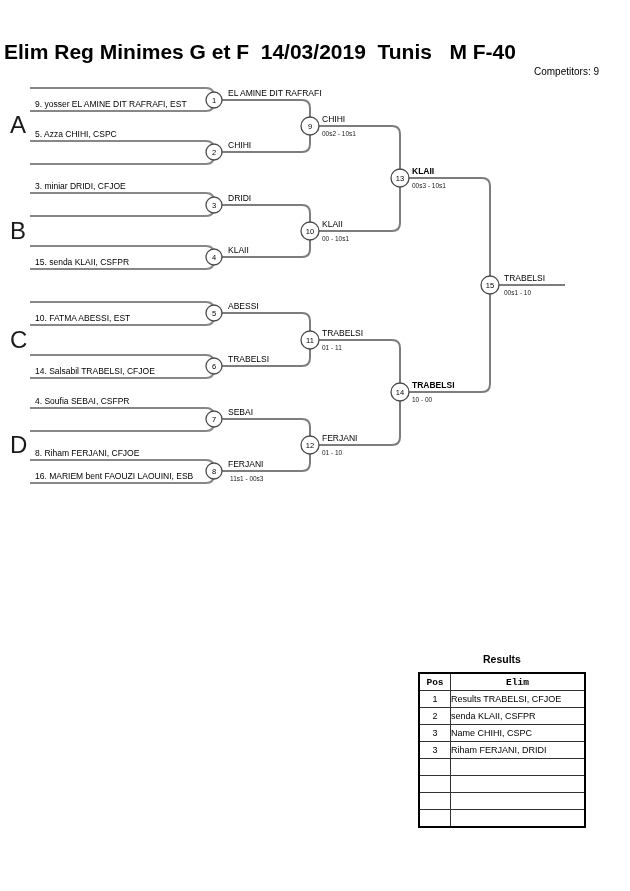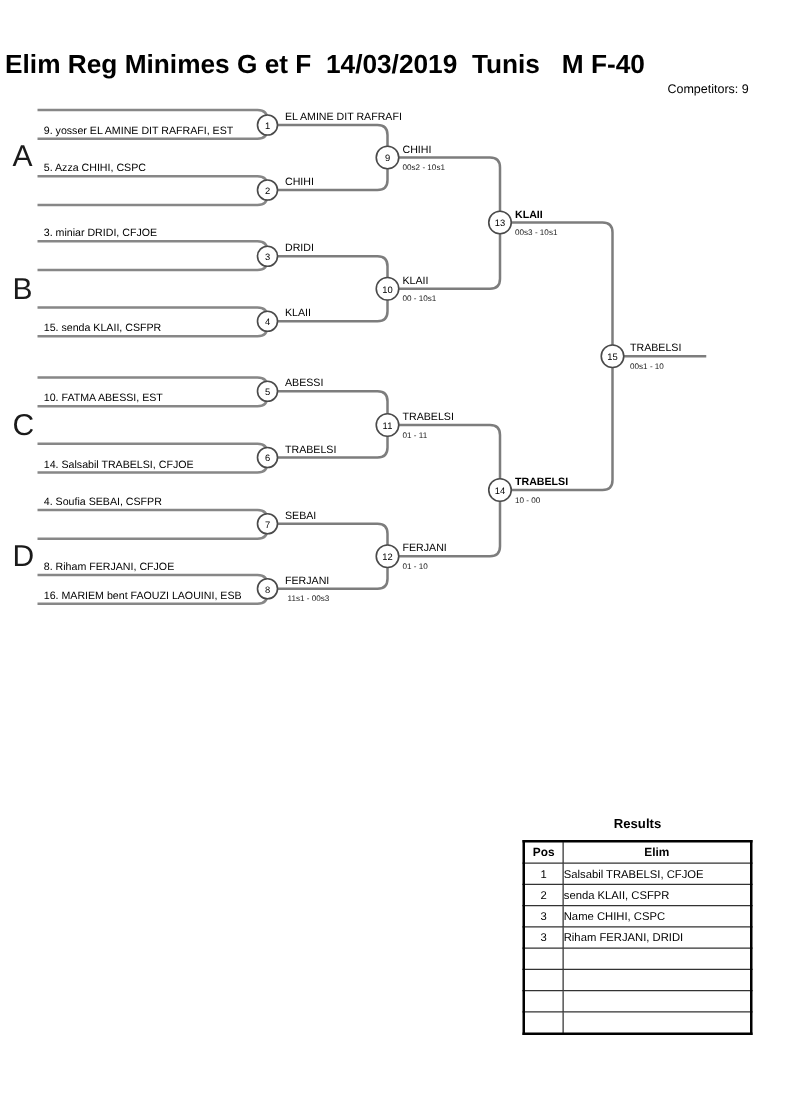--- a/index.html
+++ b/index.html
@@ -16,25 +16,25 @@
   svg text{fill:#000;}
   .sec{font-size:24px;fill:#1a1a1a;}
   .slot{fill:none;stroke:#878787;stroke-width:2;}
   .conn{fill:none;stroke:#7d7d7d;stroke-width:2;}
   .name{font-size:8.5px;}
   .wname{font-size:8.5px;}
   .wbold{font-size:8.5px;font-weight:bold;}
   .score{font-size:6.5px;fill:#1a1a1a;}
   .mc{fill:#ffffff;stroke:#4a4a4a;stroke-width:1.3;}
   .mn{font-size:7.5px;text-anchor:middle;}
-  .results{position:absolute;left:418px;top:653px;width:184px;}
+  .results{position:absolute;left:418px;top:653px;width:168px;}
   .results-title{text-align:center;font-weight:bold;font-size:10.5px;margin:0 0 7px 0;}
   table.res{border-collapse:collapse;width:100%;border:2px solid #000;table-layout:fixed;}
   table.res th,table.res td{border:1px solid #333;height:16px;font-size:9px;padding:0;overflow:hidden;white-space:nowrap;}
-  table.res th{font-size:9.5px;font-weight:bold;text-align:center;}
+  table.res th{font-size:9.5px;font-weight:bold;text-align:center;font-family:Liberation Mono, monospace;}
   .colpos{width:30px;text-align:center;}
   .colname{text-align:left;padding-left:6px;}
 </style>
 </head>
 <body>
 
 <div class="page-title">Elim Reg Minimes G et F  14/03/2019  Tunis   M F-40</div>
 <div class="competitors">Competitors: 9</div>
 
 <svg class="bracket" width="630" height="891" viewBox="0 0 630 891">
@@ -138,21 +138,21 @@
 <div class="results">
   <div class="results-title">Results</div>
   <table class="res">
     <tbody>
         <tr>
       <th class="colpos">Pos</th>
       <th>Elim</th>
     </tr>
     <tr>
       <td class="colpos">1</td>
-      <td class="colname">Salsabil TRABELSI, CFJOE</td>
+      <td class="colname">Results TRABELSI, CFJOE</td>
     </tr>
     <tr>
       <td class="colpos">2</td>
       <td class="colname">senda KLAII, CSFPR</td>
     </tr>
     <tr>
       <td class="colpos">3</td>
       <td class="colname">Name CHIHI, CSPC</td>
     </tr>
     <tr>

